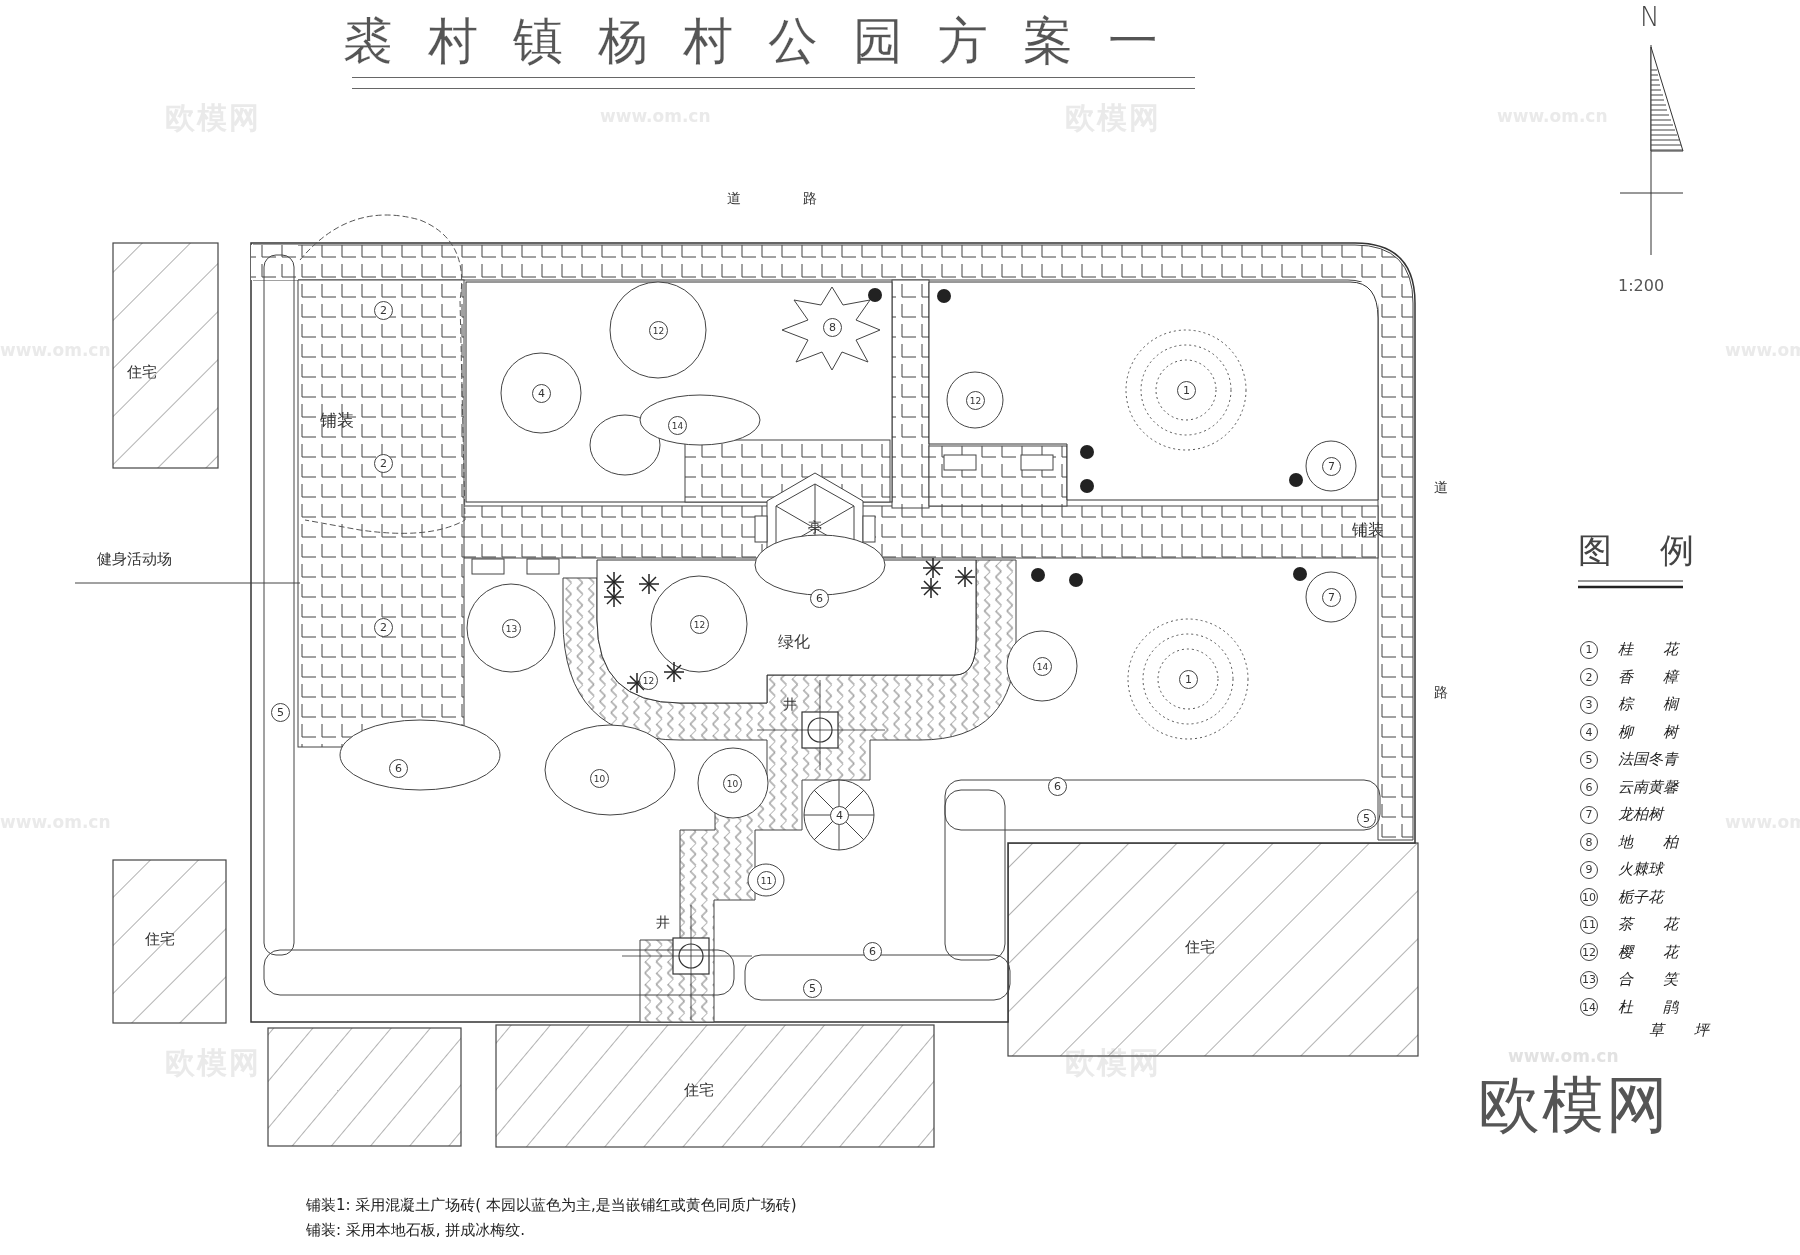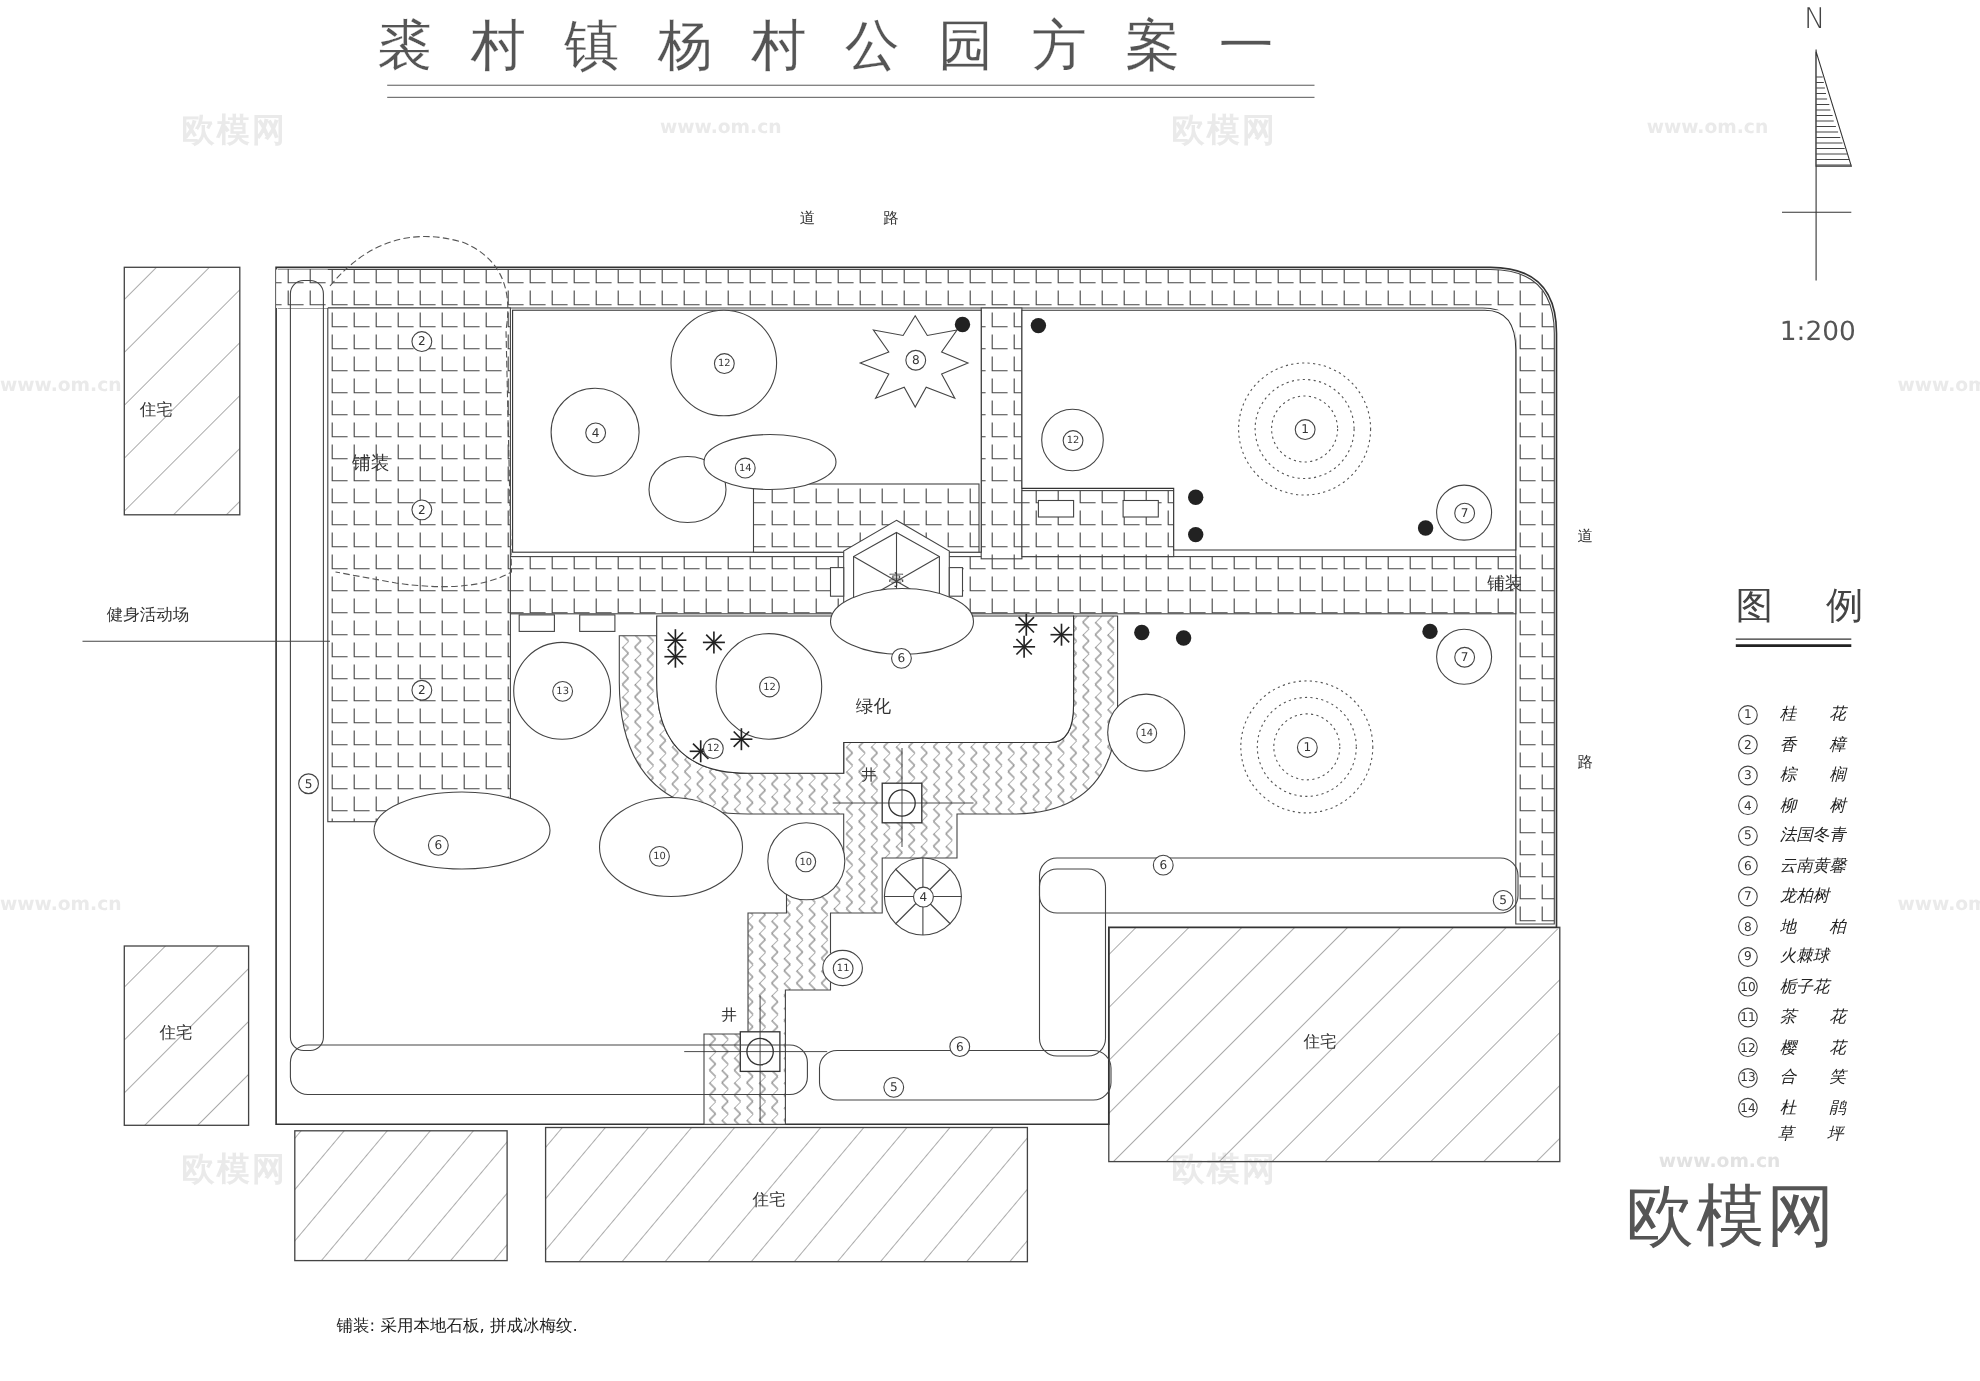--- a/index.html
+++ b/index.html
@@ -8,21 +8,21 @@
   .title{left:343px;top:8px;font-size:50px;letter-spacing:35px;color:#555;font-weight:100;font-family:"DejaVu Sans",sans-serif;white-space:nowrap;-webkit-text-stroke:0.2px #fff;}
   .title-line{left:352px;width:843px;height:0;border-top:1.5px solid #666;}
   .cad-text{color:#333;font-size:15px;white-space:nowrap;}
   .road-char{font-size:14px;color:#333;}
   .legend-title{left:1578px;top:528px;font-size:34px;letter-spacing:48px;color:#444;}
   .legend-list{left:1580px;top:636px;}
   .legend-item{height:27.5px;display:flex;align-items:center;font-size:15px;color:#222;}
   .legend-num{width:16px;height:16px;border:1px solid #444;border-radius:50%;font-size:11px;display:flex;align-items:center;justify-content:center;margin-right:20px;color:#333;}
   .legend-name{letter-spacing:0;font-style:italic;}
   .notes{left:306px;top:1193px;font-size:15px;color:#222;line-height:25px;}
-  .scale{left:1618px;top:287px;font-size:24px;color:#555;text-align:center;}
+  .scale{left:1618px;top:276px;font-size:16px;color:#555;text-align:center;}
   .north-n{left:1640px;top:2px;font-size:26px;color:#444;font-weight:100;}
   .wm{color:#eaeaea;font-size:30px;font-weight:bold;letter-spacing:2px;}
   .wm-url{color:#eaeaea;font-size:17px;font-weight:bold;}
   .logo{left:1478px;top:1063px;font-size:62px;color:#555;letter-spacing:2px;}
   .logo-url{left:1508px;top:1046px;font-size:17px;color:#e2e2e2;font-weight:bold;}
 </style>
 </head>
 <body>
 
 <div class="abs title">裘村镇杨村公园方案一</div>
@@ -364,24 +364,25 @@
       <span class="legend-name">樱　　花</span>
     </div>
     <div class="legend-item">
       <span class="legend-num">13</span>
       <span class="legend-name">合　　笑</span>
     </div>
     <div class="legend-item">
       <span class="legend-num">14</span>
       <span class="legend-name">杜　　鹃</span>
     </div>
-    <div class="legend-item" style="margin-top: -4px;">
+    <div class="legend-item" style="margin-top: -4px; gap: 33px;">
       <span class="legend-num" style="border: none;"></span>
       <span class="legend-name">草　　坪</span>
     </div>
   </div>
 
 <div class="abs notes">
+  <div>铺装1: 采用混凝土广场砖( 本园以蓝色为主,是当嵌铺红或黄色同质广场砖)</div>
   <div>铺装: 采用本地石板, 拼成冰梅纹.</div>
 </div>
 
 <div class="abs logo-url">www.om.cn</div>
 <div class="abs logo">欧模网</div>
 
 </body></html>

